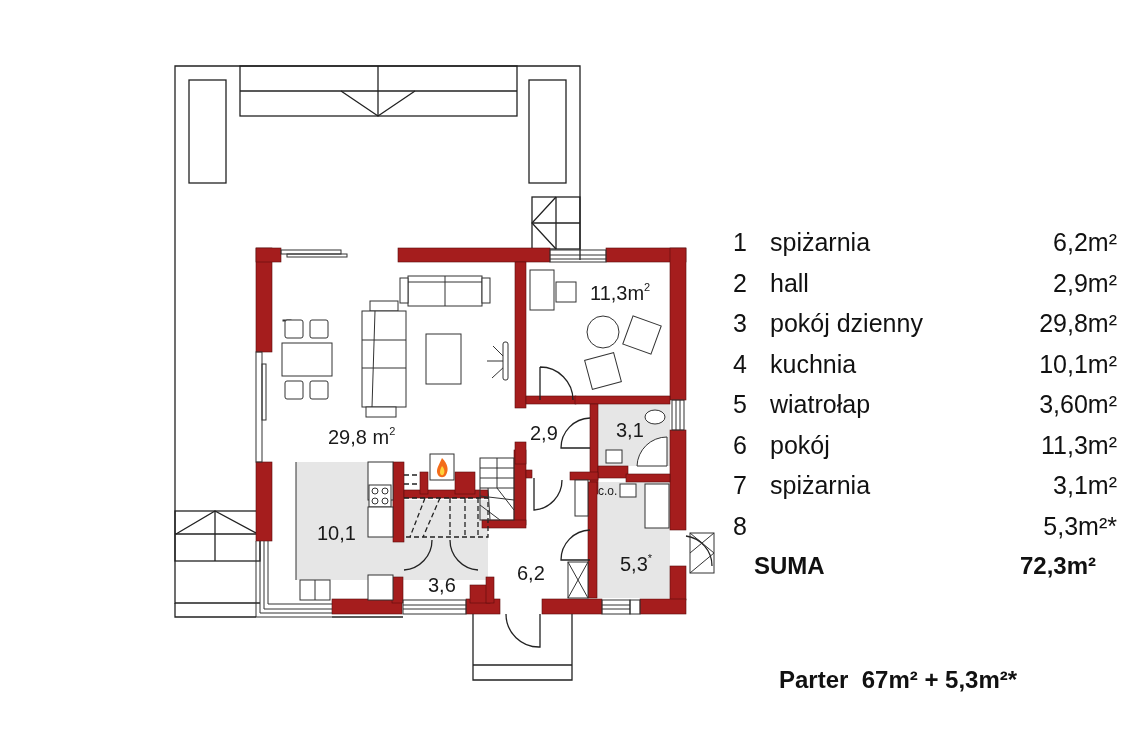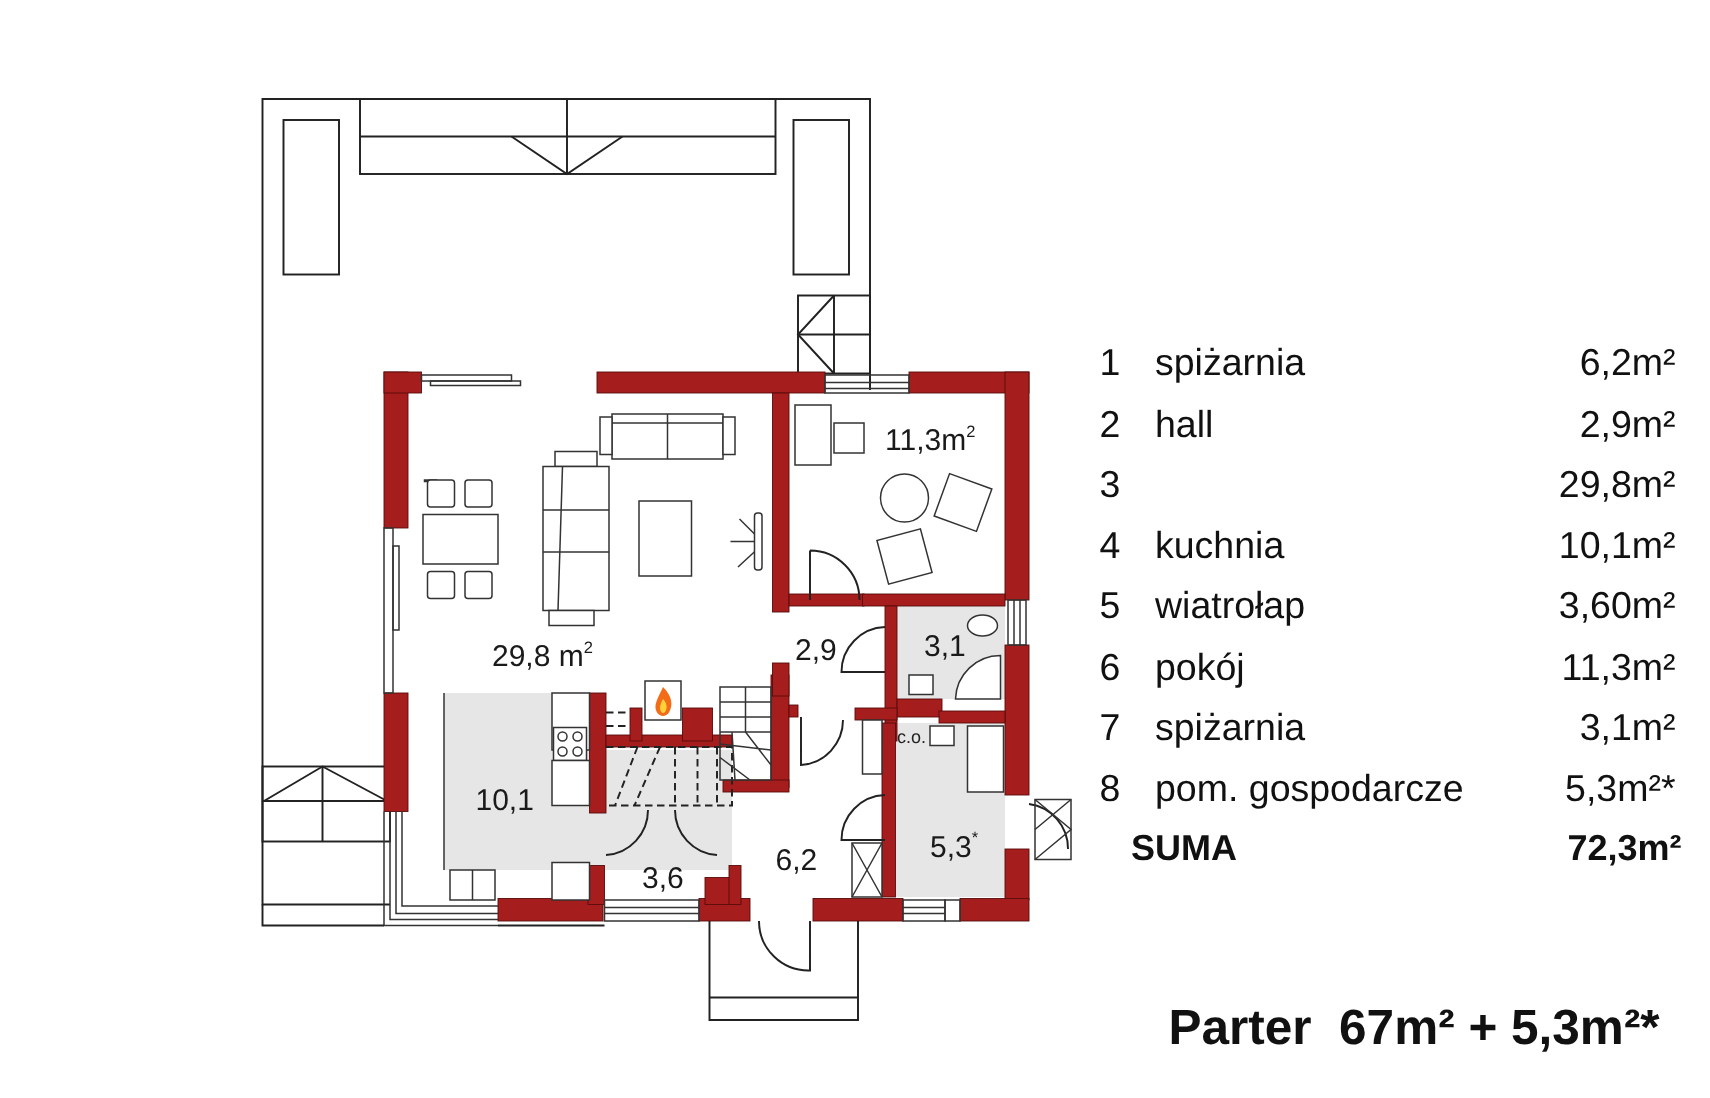--- a/index.html
+++ b/index.html
@@ -16,22 +16,22 @@
   .room-sup { font-size: 11px; }
   .small-label { font-family: "Liberation Sans", sans-serif; font-size: 12px; fill: #222; }
 
   #legend { position: absolute; left: 733px; top: 226px; width: 390px; }
   .legend-row { position: relative; height: 40.5px; font-size: 25px; line-height: 32px; }
   .legend-num { position: absolute; left: 0; top: 0; }
   .legend-name { position: absolute; left: 37px; top: 0; }
   .legend-area { position: absolute; right: 6px; top: 0; }
   .legend-row.sum { font-weight: bold; font-size: 24px; }
   .legend-row.sum .legend-name { left: 21px; }
-  .legend-row.sum .legend-area { right: 2px; }
-  #floor-summary { position: absolute; left: 779px; top: 666px; font-size: 33px;
+  .legend-row.sum .legend-area { right: 27px; }
+  #floor-summary { position: absolute; left: 779px; top: 666px; font-size: 24px;
                    font-weight: bold; white-space: pre; text-align: right; }
 </style>
 </head>
 <body>
 
 <svg id="plan" viewBox="0 0 1140 732" xmlns="http://www.w3.org/2000/svg">
 
   <g>
     <polyline class="ln" points="260,603 175,603 175,66 580,66 580,260"></polyline>
     <rect class="ln" x="240" y="66" width="277" height="50"></rect>
@@ -240,20 +240,21 @@
     <span class="legend-name">spiżarnia</span>
     <span class="legend-area">6,2m²</span>
   </div>
   <div class="legend-row">
     <span class="legend-num">2</span>
     <span class="legend-name">hall</span>
     <span class="legend-area">2,9m²</span>
   </div>
   <div class="legend-row">
     <span class="legend-num">3</span>
+    <span class="legend-name">pokój dzienny</span>
     <span class="legend-area">29,8m²</span>
   </div>
   <div class="legend-row">
     <span class="legend-num">4</span>
     <span class="legend-name">kuchnia</span>
     <span class="legend-area">10,1m²</span>
   </div>
   <div class="legend-row">
     <span class="legend-num">5</span>
     <span class="legend-name">wiatrołap</span>
@@ -264,21 +265,20 @@
     <span class="legend-name">pokój</span>
     <span class="legend-area">11,3m²</span>
   </div>
   <div class="legend-row">
     <span class="legend-num">7</span>
     <span class="legend-name">spiżarnia</span>
     <span class="legend-area">3,1m²</span>
   </div>
   <div class="legend-row">
     <span class="legend-num">8</span>
-    <span class="legend-name">pom. gospodarcze</span>
     <span class="legend-area">5,3m²*</span>
   </div>
   <div class="legend-row sum">
     <span class="legend-name">SUMA</span>
     <span class="legend-area">72,3m²</span>
   </div>
 </div>
 
 <div id="floor-summary">Parter  67m² + 5,3m²*</div>
 

